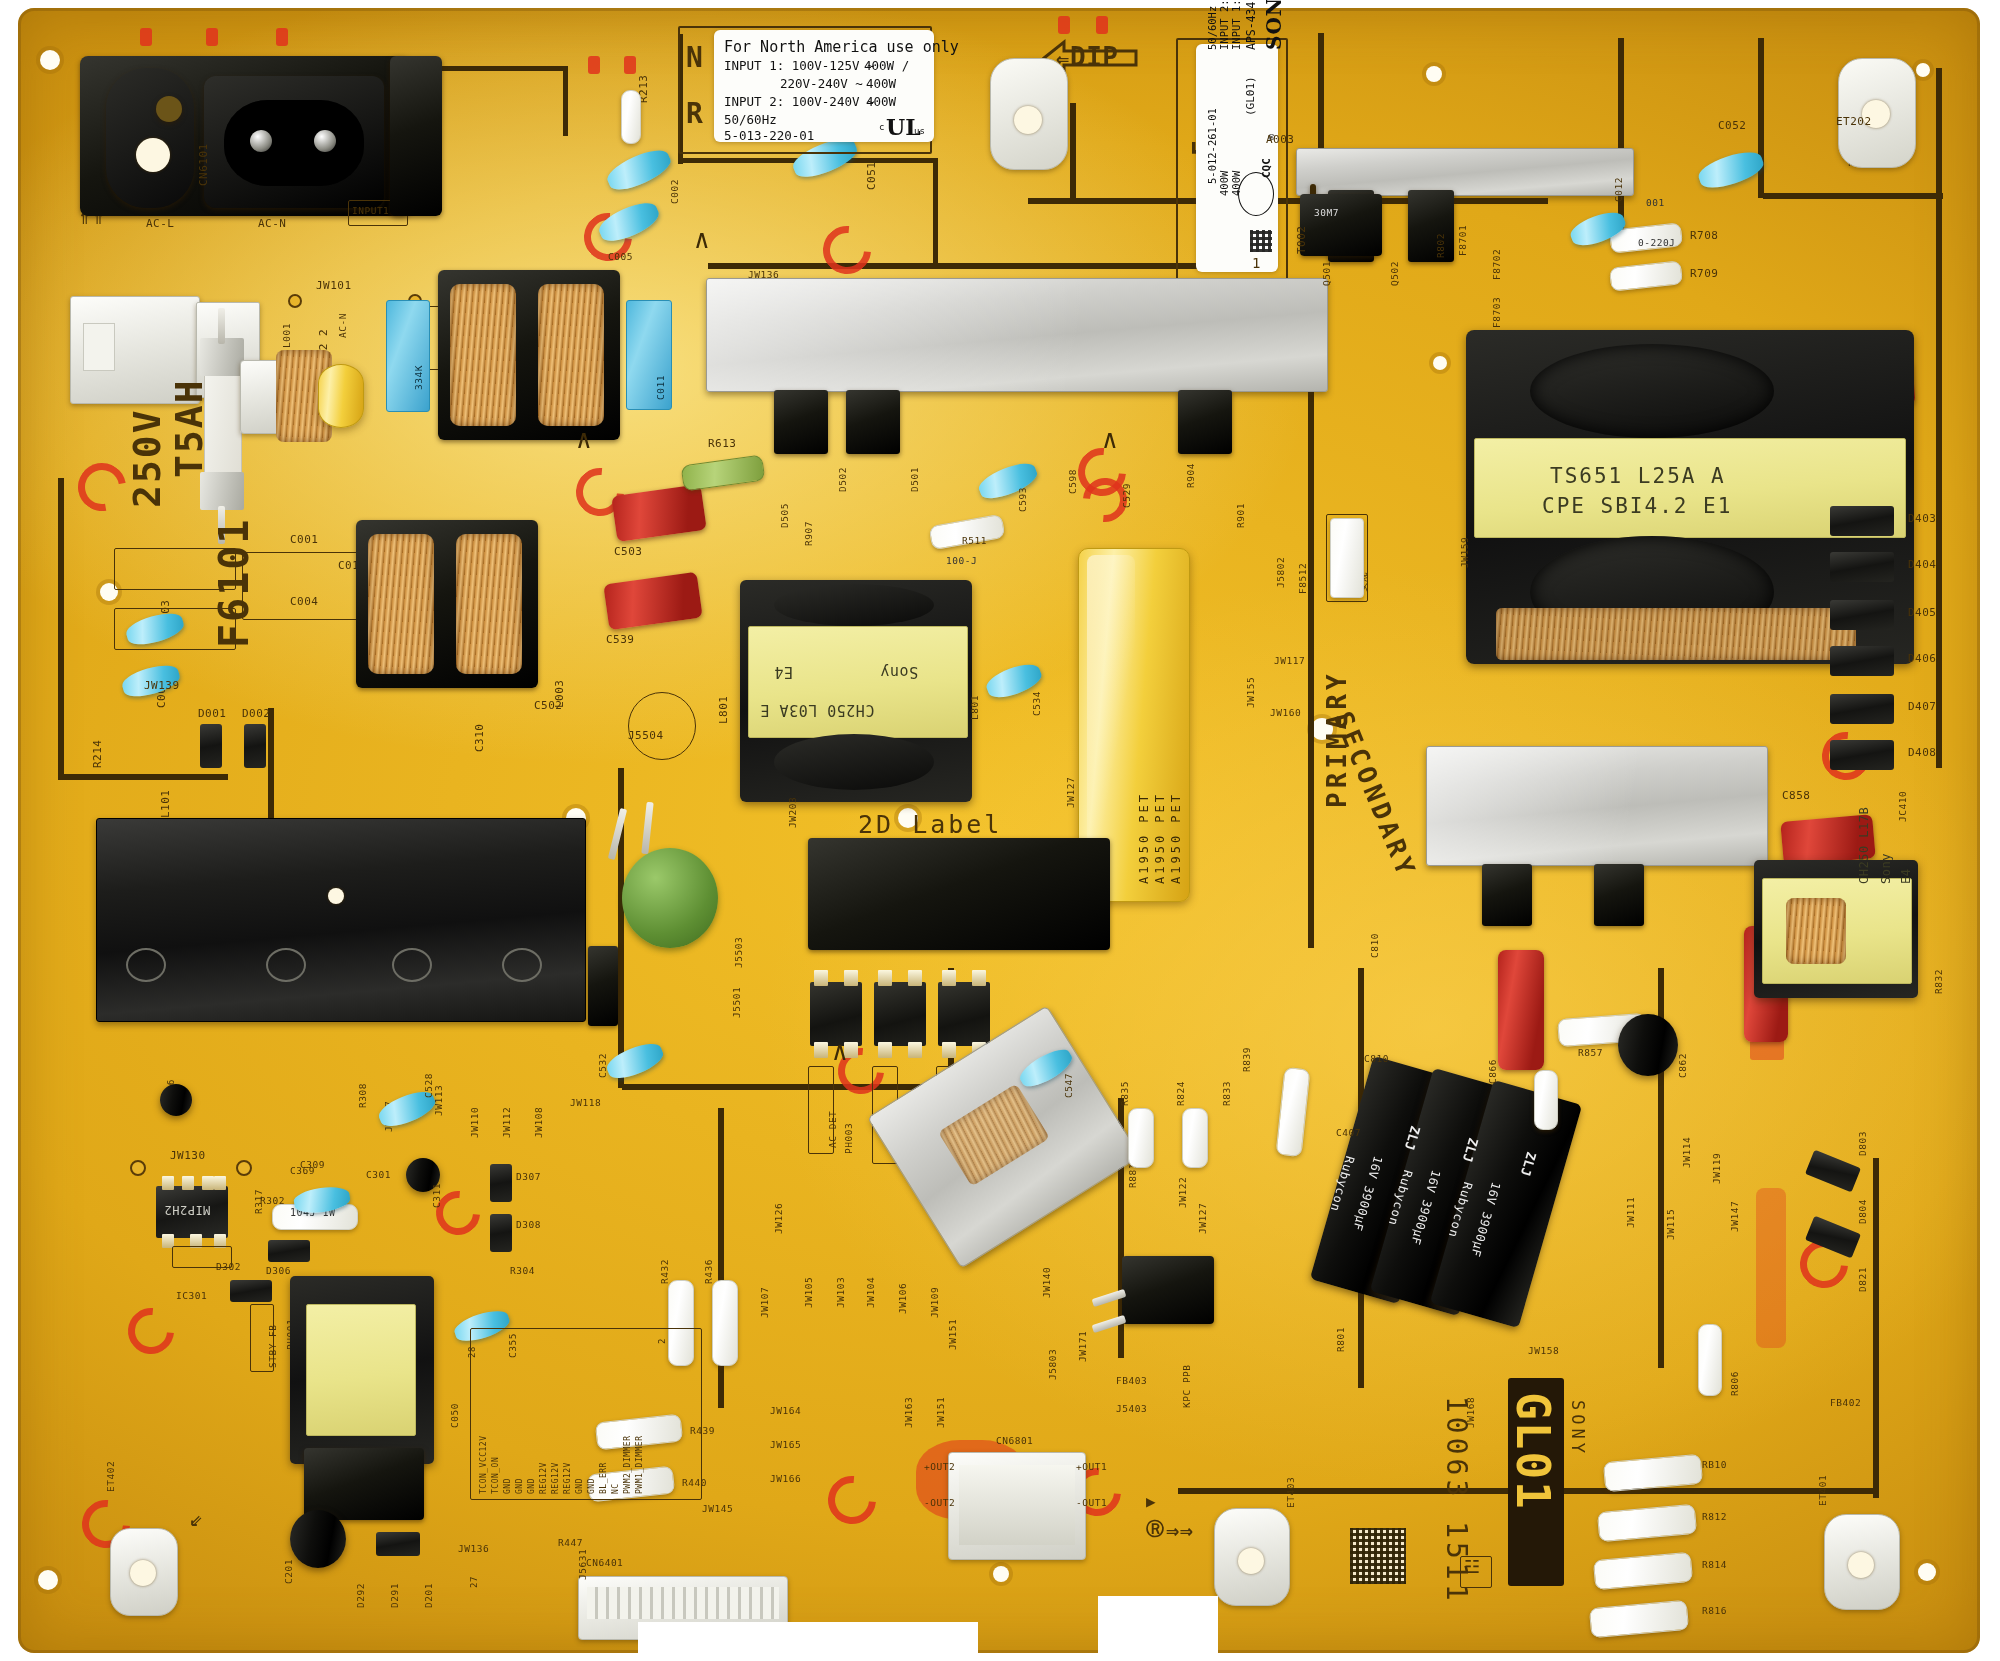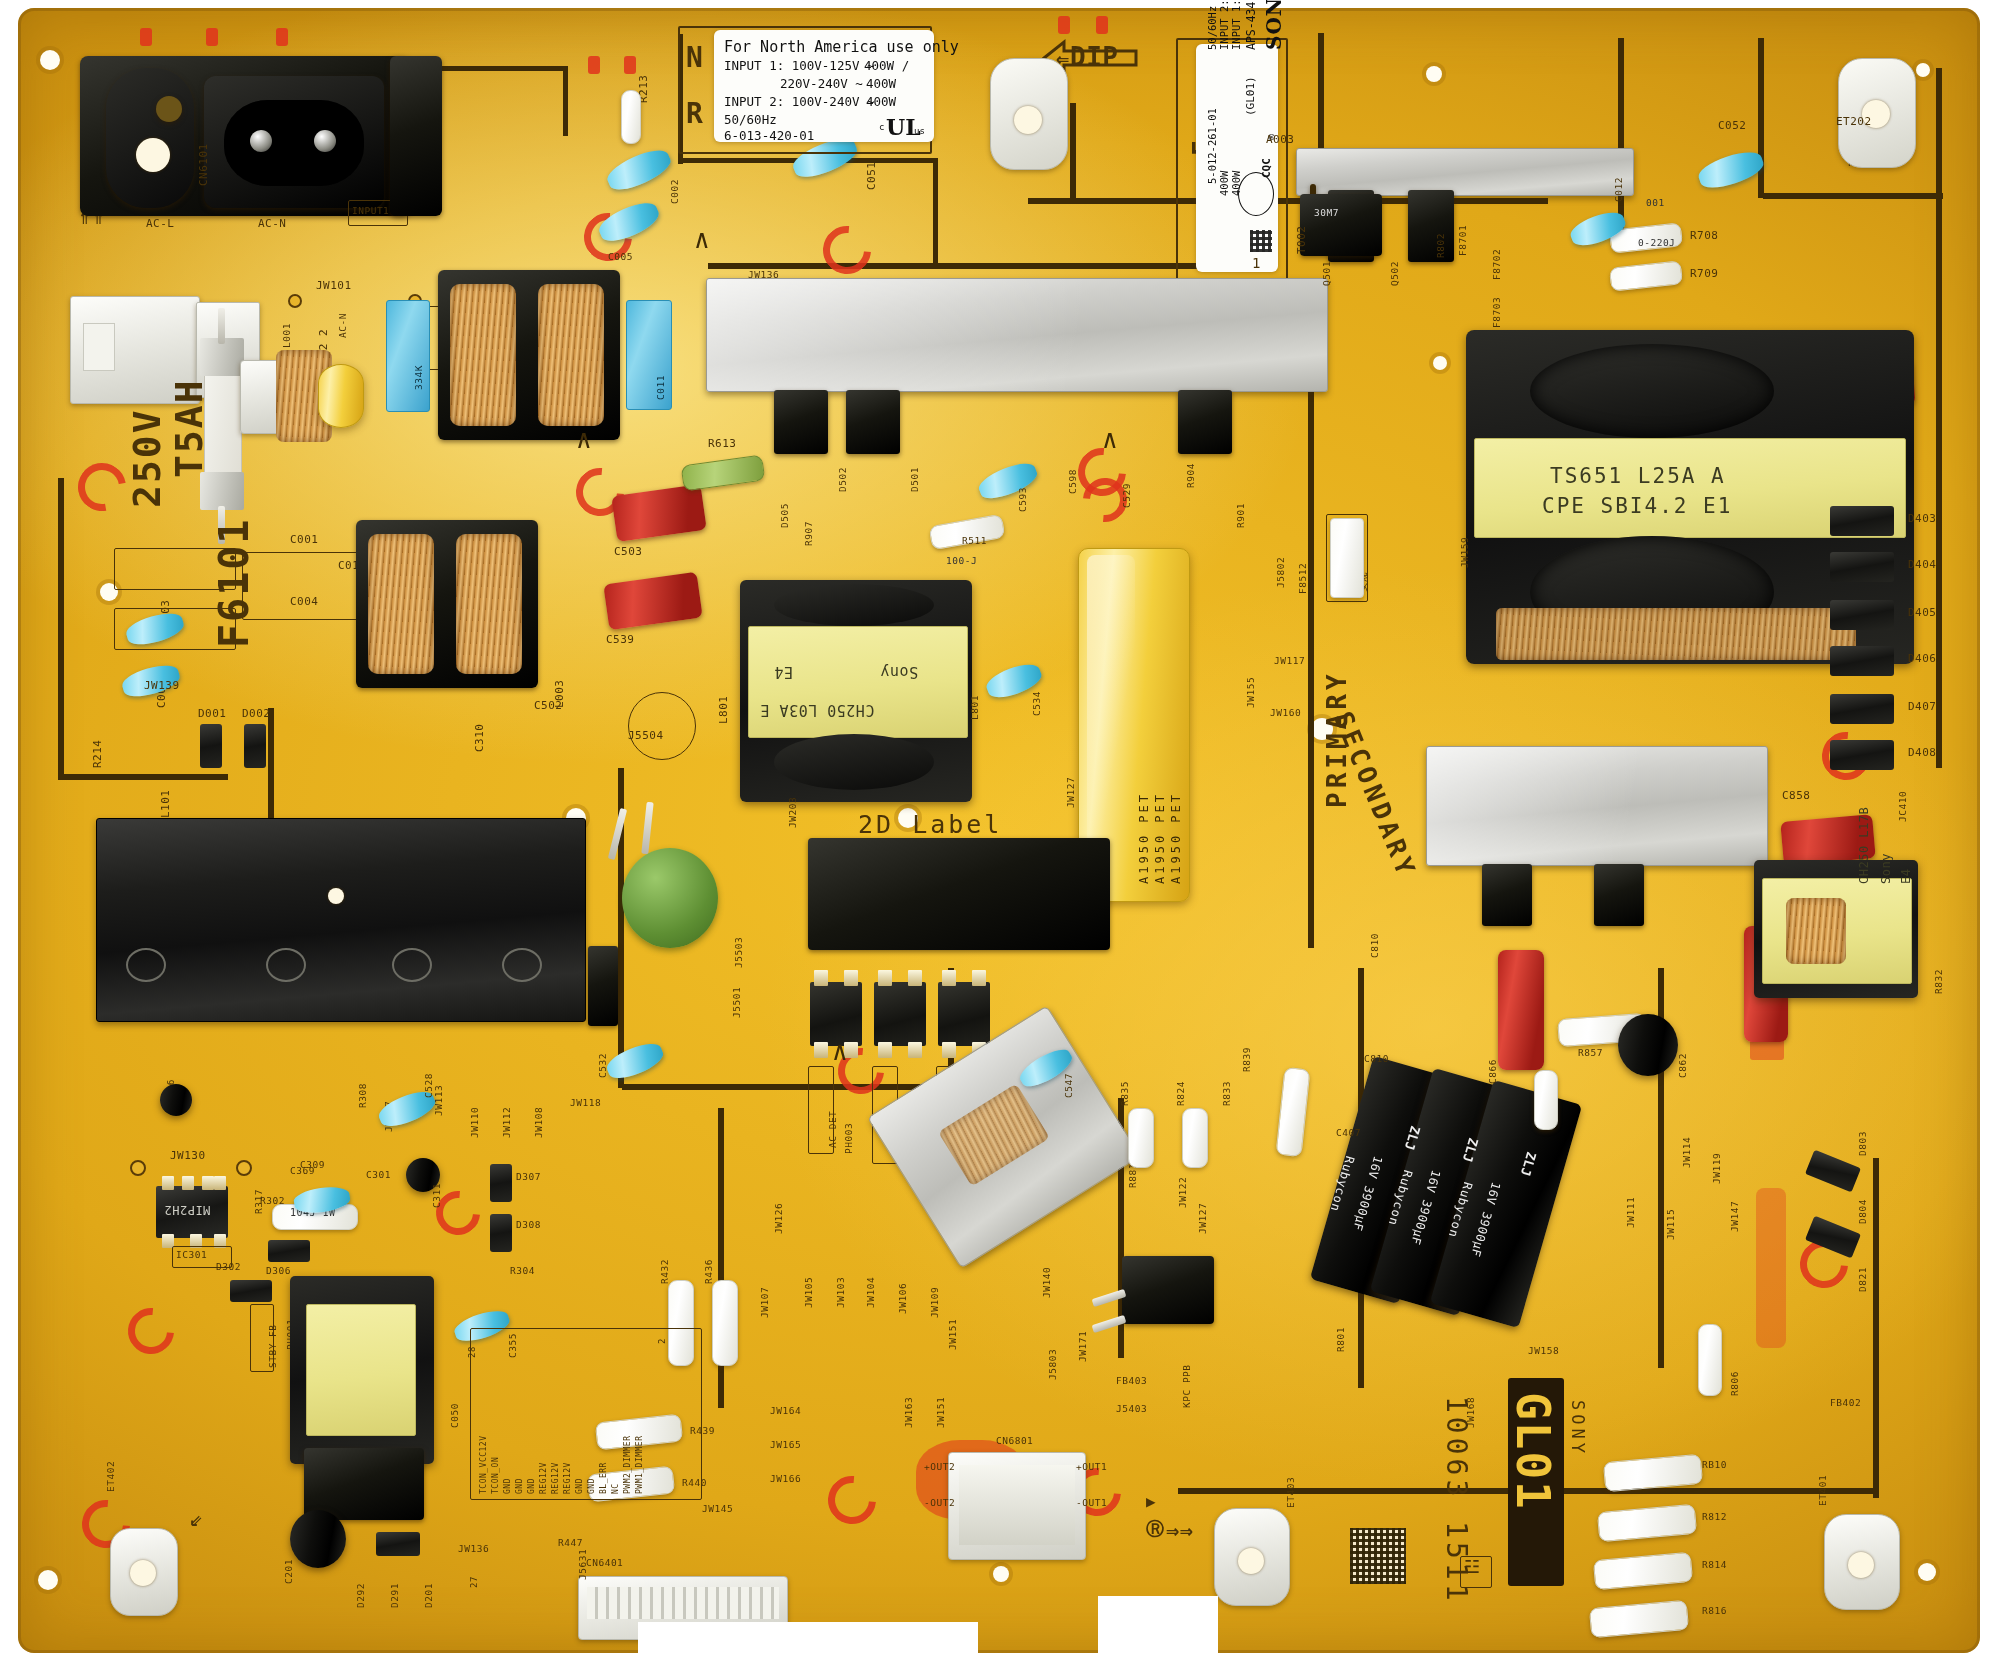--- a/index.html
+++ b/index.html
@@ -260,21 +260,21 @@
     <div class="sk big" style="left:668px;top:92px;font-size:28px;">R</div>
     <div class="label-wht" style="left:696px;top:22px;width:220px;height:112px;">
       <div class="lbl-txt" style="left:10px;top:8px;font-size:15px;">For North America use only</div>
       <div class="lbl-txt" style="left:10px;top:28px;font-size:12.5px;">INPUT 1: 100V-125V ~</div>
       <div class="lbl-txt" style="left:150px;top:28px;font-size:12.5px;">400W /</div>
       <div class="lbl-txt" style="left:66px;top:46px;font-size:12.5px;">220V-240V ~</div>
       <div class="lbl-txt" style="left:152px;top:46px;font-size:12.5px;">400W</div>
       <div class="lbl-txt" style="left:10px;top:64px;font-size:12.5px;">INPUT 2: 100V-240V ~</div>
       <div class="lbl-txt" style="left:152px;top:64px;font-size:12.5px;">400W</div>
       <div class="lbl-txt" style="left:10px;top:82px;font-size:12.5px;">50/60Hz</div>
-      <div class="lbl-txt" style="left:10px;top:98px;font-size:12.5px;">6-013-420-01</div>
+      <div class="lbl-txt" style="left:10px;top:98px;font-size:12.5px;">5-013-220-01</div>
       <div class="lbl-txt" style="left:165px;top:92px;font-size:9px;">c</div>
       <div class="lbl-txt" style="left:172px;top:84px;font-size:22px;font-weight:bold;font-family:'DejaVu Serif',serif;">UL</div>
       <div class="lbl-txt" style="left:200px;top:96px;font-size:9px;">us</div>
     </div>
 
     <div style="position:absolute;left:1024px;top:30px;width:96px;height:40px;">
       <svg width="96" height="40" viewBox="0 0 96 40">
           <polygon points="2,20 22,4 22,13 94,13 94,27 22,27 22,36" fill="none" stroke="#4a3308" stroke-width="3"></polygon>
         </svg>
     </div>
@@ -467,21 +467,21 @@
     <div class="ic" style="left:138px;top:1178px;width:72px;height:52px;"></div>
     <div class="sk xs r180" style="left:146px;top:1196px;color:#cfcfc6;font-size:12px;">MIP2H2</div>
     <div class="pin" style="left:144px;top:1168px;width:12px;height:14px;"></div>
     <div class="pin" style="left:164px;top:1168px;width:12px;height:14px;"></div>
     <div class="pin" style="left:184px;top:1168px;width:12px;height:14px;"></div>
     <div class="pin" style="left:196px;top:1168px;width:12px;height:14px;"></div>
     <div class="pin" style="left:144px;top:1226px;width:12px;height:14px;"></div>
     <div class="pin" style="left:172px;top:1226px;width:12px;height:14px;"></div>
     <div class="pin" style="left:196px;top:1226px;width:12px;height:14px;"></div>
     <div class="outline thin" style="left:154px;top:1238px;width:58px;height:20px;"></div>
-    <div class="sk xs" style="left:158px;top:1242px;">IC301</div>
+    <div class="sk xs" style="left:158px;top:1283px;">IC301</div>
     <div class="res" style="left:254px;top:1196px;width:84px;height:24px;"></div>
     <div class="sk xs" style="left:272px;top:1200px;color:#333;font-size:10px;">104J 1W</div>
     <div class="sk xs" style="left:242px;top:1188px;">R302</div>
     <div class="cap-blue" style="left:276px;top:1180px;width:56px;height:24px;transform:rotate(-8deg);"></div>
     <div class="sk xs" style="left:282px;top:1152px;">C309</div>
     <div class="sk xs" style="left:348px;top:1162px;">C301</div>
     <div class="diode" style="left:250px;top:1232px;width:42px;height:22px;"></div>
     <div class="sk xs" style="left:248px;top:1258px;">D306</div>
     <div class="diode" style="left:212px;top:1272px;width:42px;height:22px;"></div>
     <div class="sk xs" style="left:198px;top:1254px;">D302</div>

